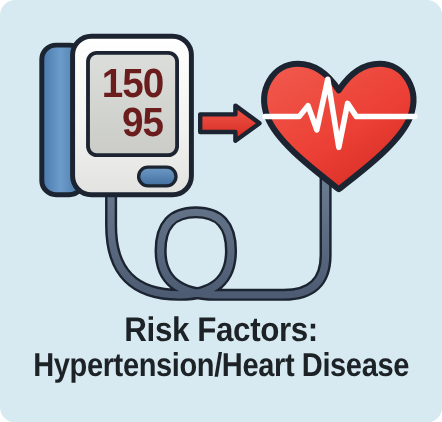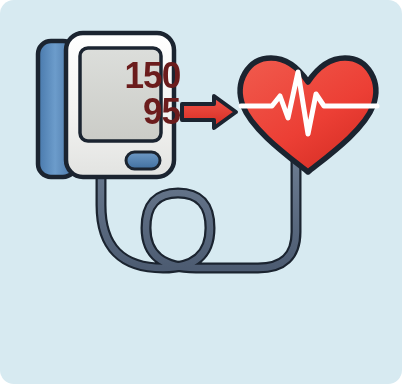--- a/index.html
+++ b/index.html
@@ -127,21 +127,25 @@
                C 316 70 328 58 345 58
                C 368 58 382 82 373 106
                C 364 130 328 156 308 172 Z" fill="url(#heartGrad)" stroke="#1b2430" stroke-width="5.5" stroke-linejoin="round"></path>
 
       <path d="M 241 106 L 272 106 L 280 96 L 288 118 L 298 72 L 308 134 L 316 94 L 324 106 L 377 106" fill="none" stroke="#ffffff" stroke-width="5" stroke-linecap="round" stroke-linejoin="round"></path>
     </g>
   </svg>
 
   <div style="position:absolute; left:80px; top:48px; width:81px; height:93px;
               display:flex; flex-direction:column; align-items:center; justify-content:center;
-              font-family:'Liberation Sans Narrow','Liberation Sans',sans-serif;padding-left:32px;">
+              font-family:'Liberation Sans Narrow','Liberation Sans',sans-serif;">
     <span style="color:#6b1c1c; font-weight:bold; font-size:37px; line-height:0.96;
                  transform:scaleX(0.95); letter-spacing:-1px;">150</span>
     <span style="color:#6b1c1c; font-weight:bold; font-size:37px; line-height:1.02;
                  transform:scaleX(0.95); letter-spacing:-1px; margin-left:18px;">95</span>
   </div>
 
+  <div id="caption">
+    <span id="cap-line-1" class="cap-line">Risk Factors:</span>
+    <span id="cap-line-2" class="cap-line">Hypertension/Heart Disease</span>
+  </div>
 
 </div>
 
 </body></html>

